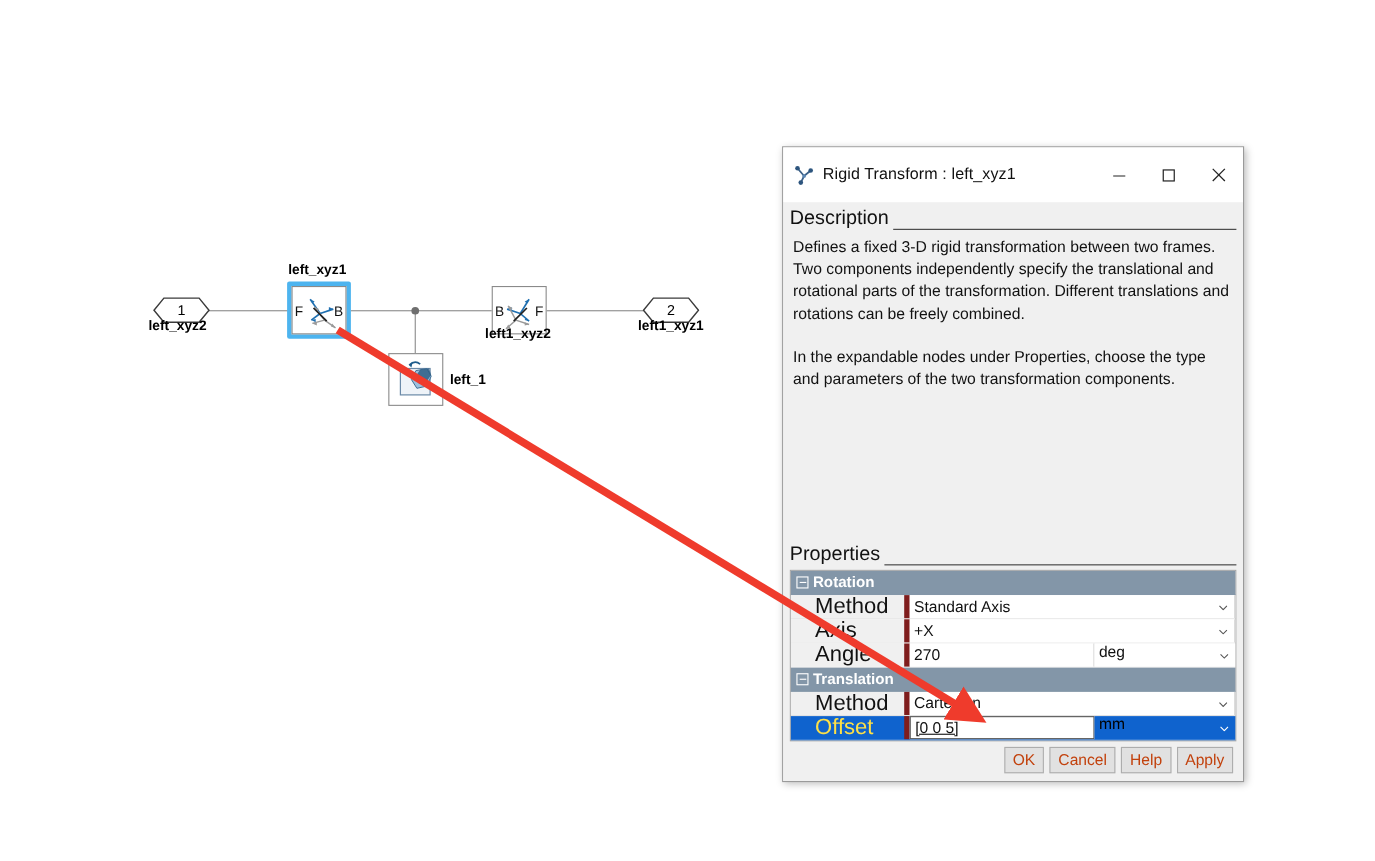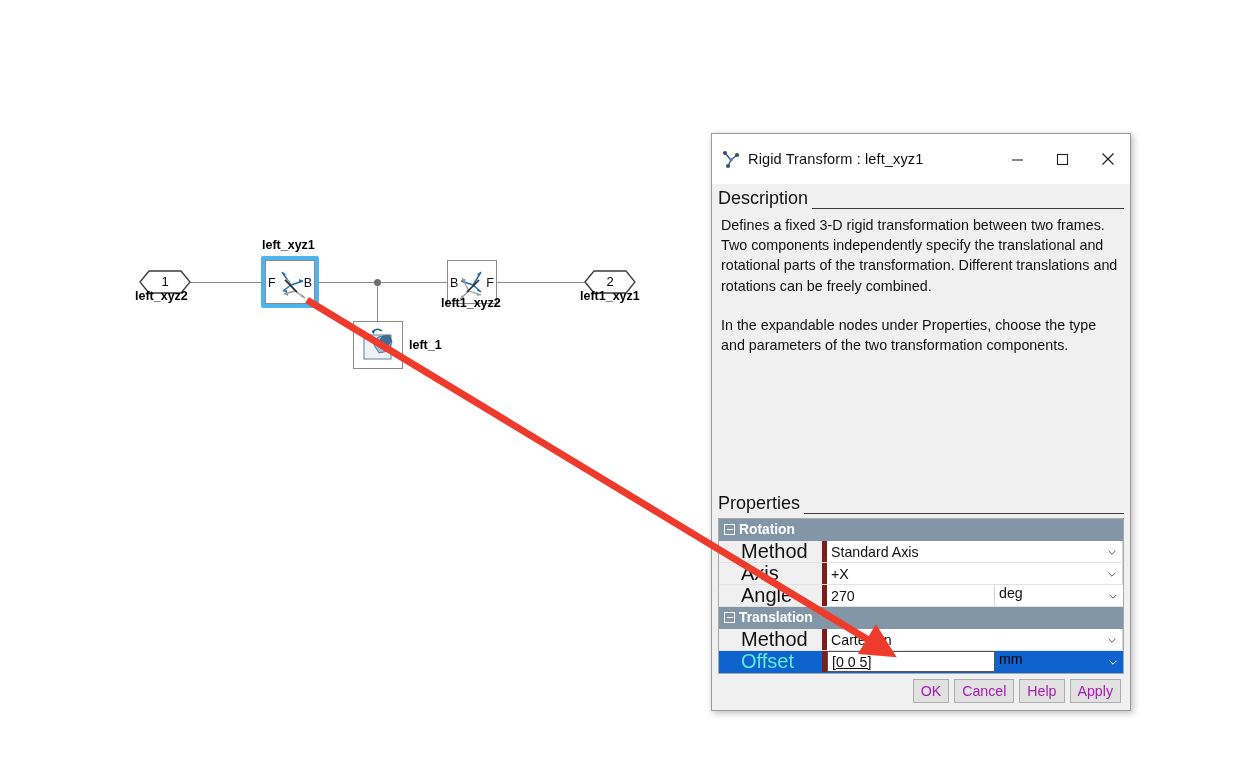--- a/index.html
+++ b/index.html
@@ -254,21 +254,21 @@
     position: relative;
   }
   .chev {
     position: absolute;
     right: 6px; top: 50%;
     margin-top: -2px;
     width: 8px; height: 5px;
   }
   .prop-row.selected .cell-name {
     background: #0f63ce;
-    color: #5eead4;
+    color: #fde047;
     text-align: right;
   }
   .prop-row.selected .cell-unit {
     background: #0f63ce;
     color: #000000;
     border-right: none;
   }
   .prop-row.selected .cell-value {
     background: #ffffff;
     border: 1px solid #555;
@@ -286,21 +286,21 @@
     gap: 5px;
     padding: 5px 3px 7px 0;
   }
   .dlg-btn {
     min-width: 30px;
     height: 24px;
     padding: 0 7px;
     background: #e1e1e1;
     border: 1px solid #adadad;
     font-size: 14.2px;
-    color: #a21caf;
+    color: #c2410c;
     font-family: "Liberation Sans", sans-serif;
     display: flex; align-items: center; justify-content: center;
     box-sizing: border-box;
     cursor: default;
   }
 </style>
 </head>
 <body>
 
 <div id="canvas">

